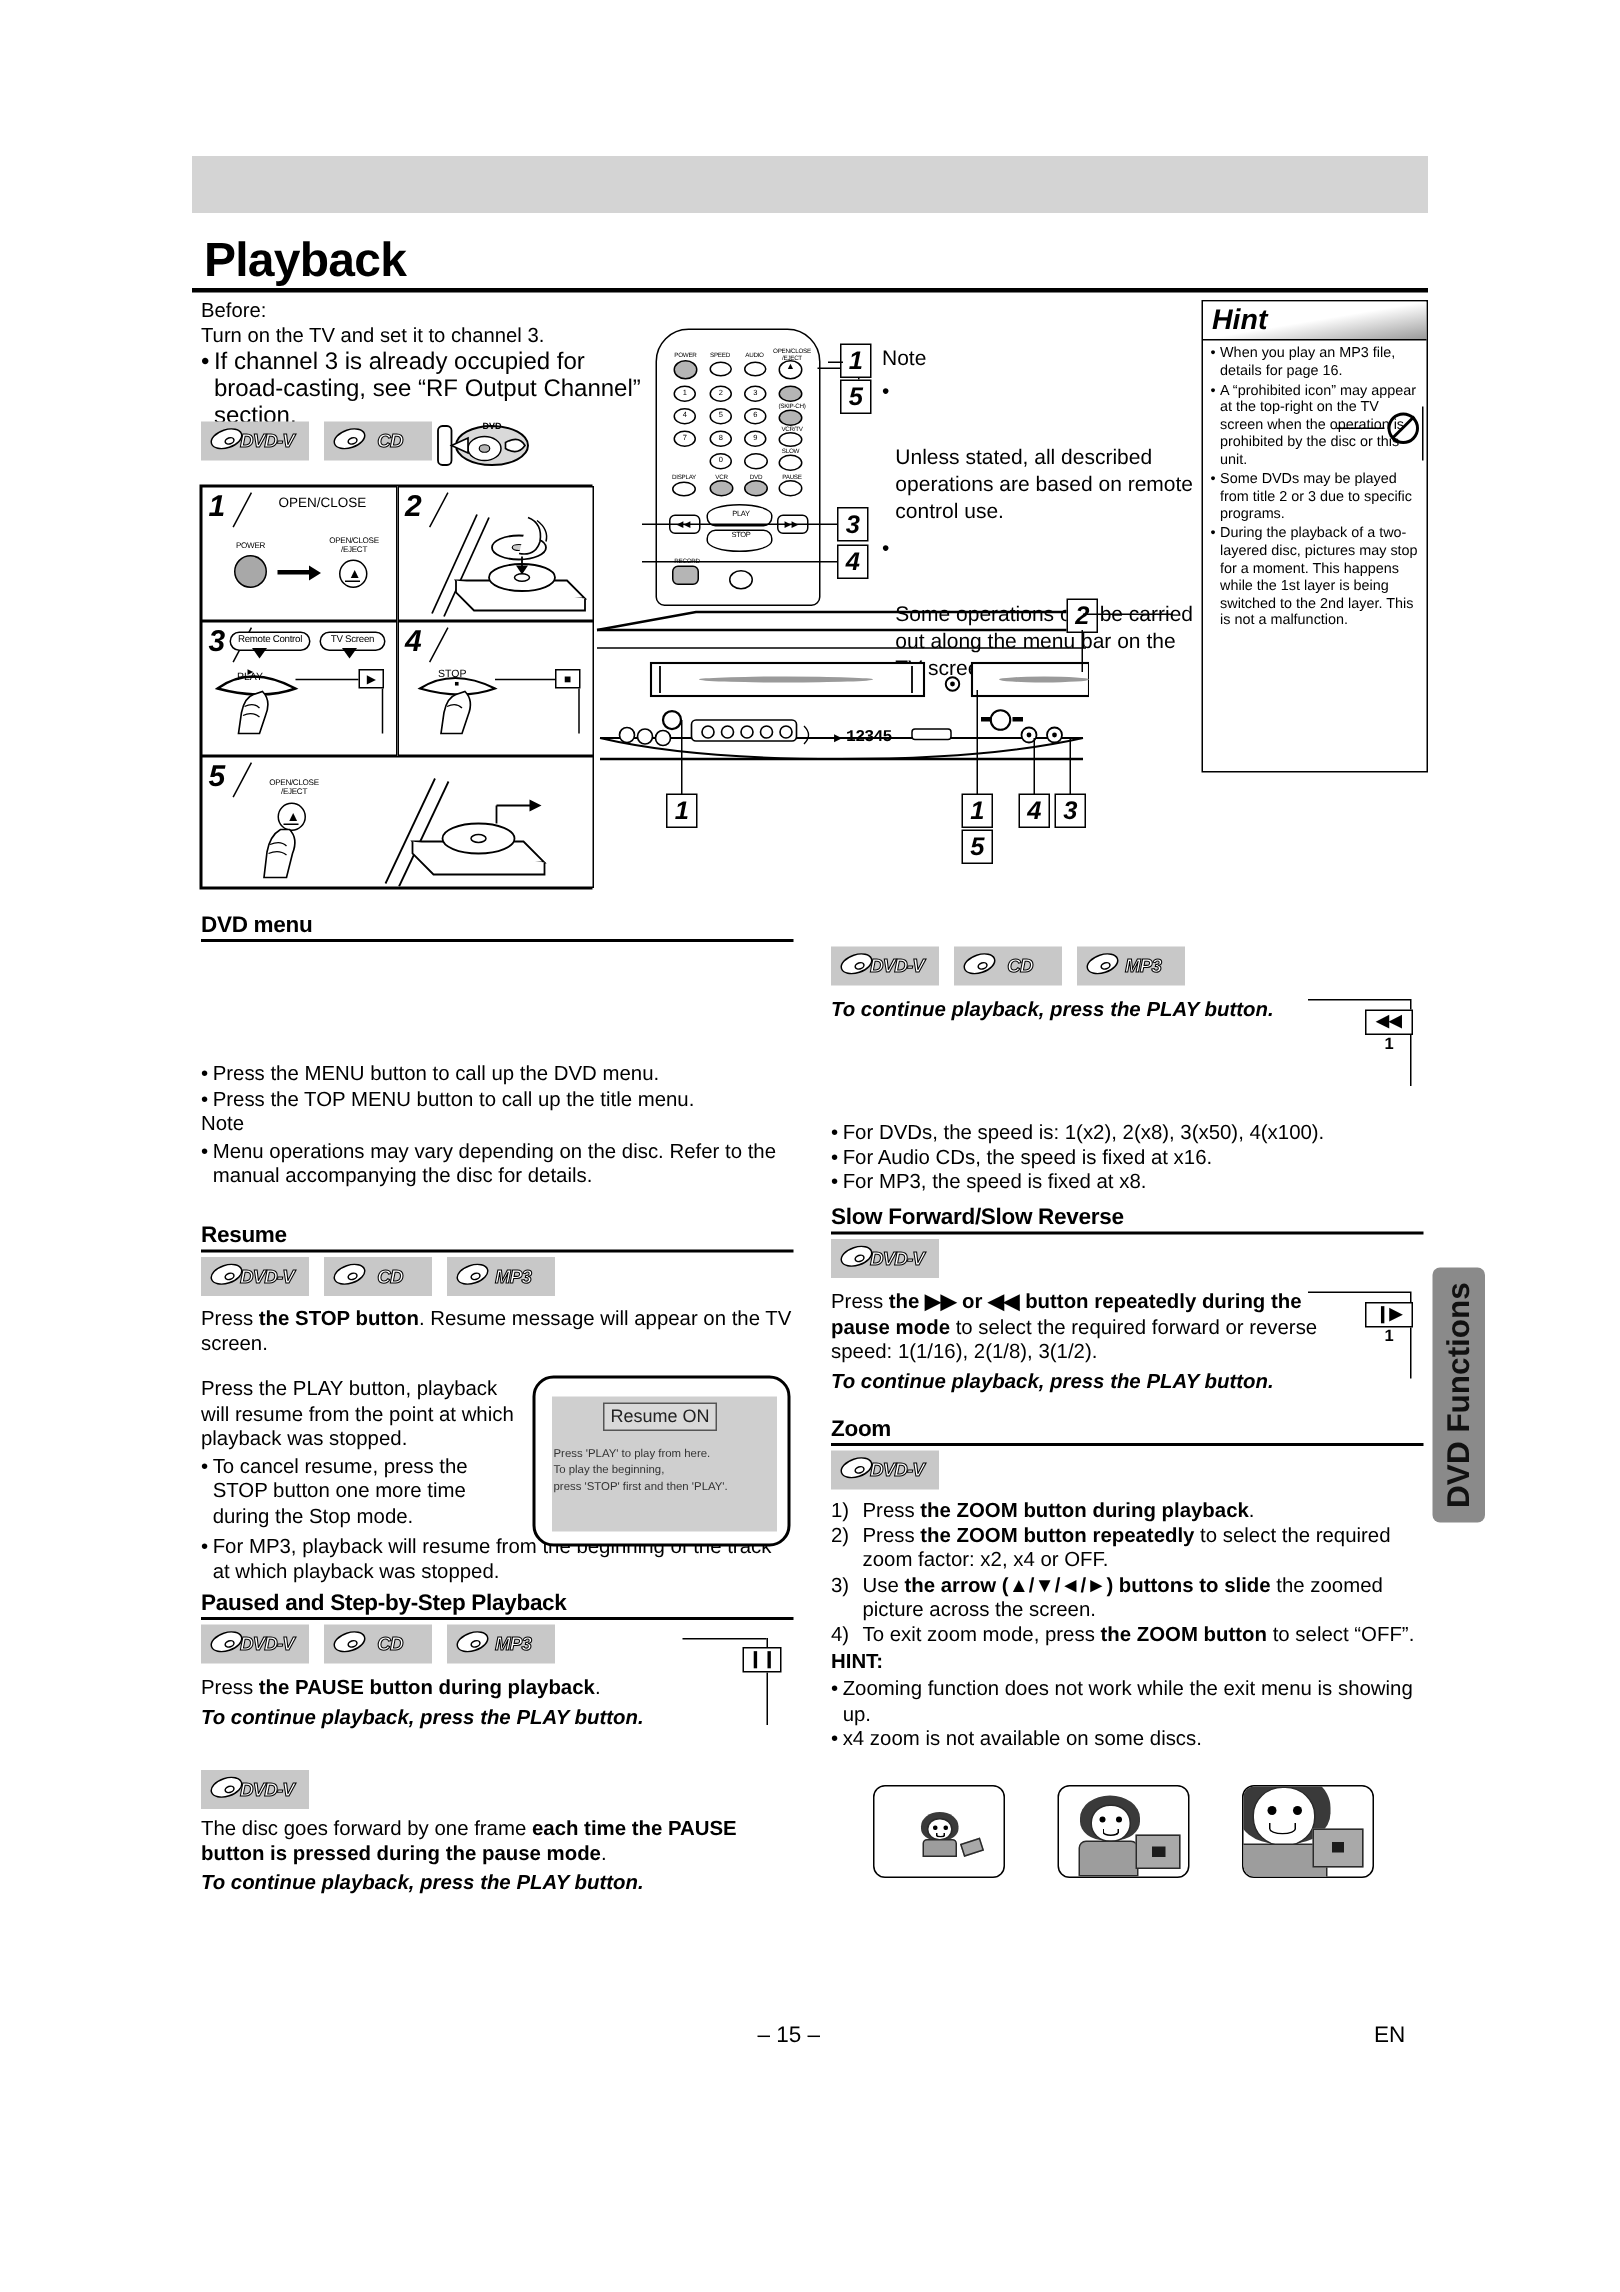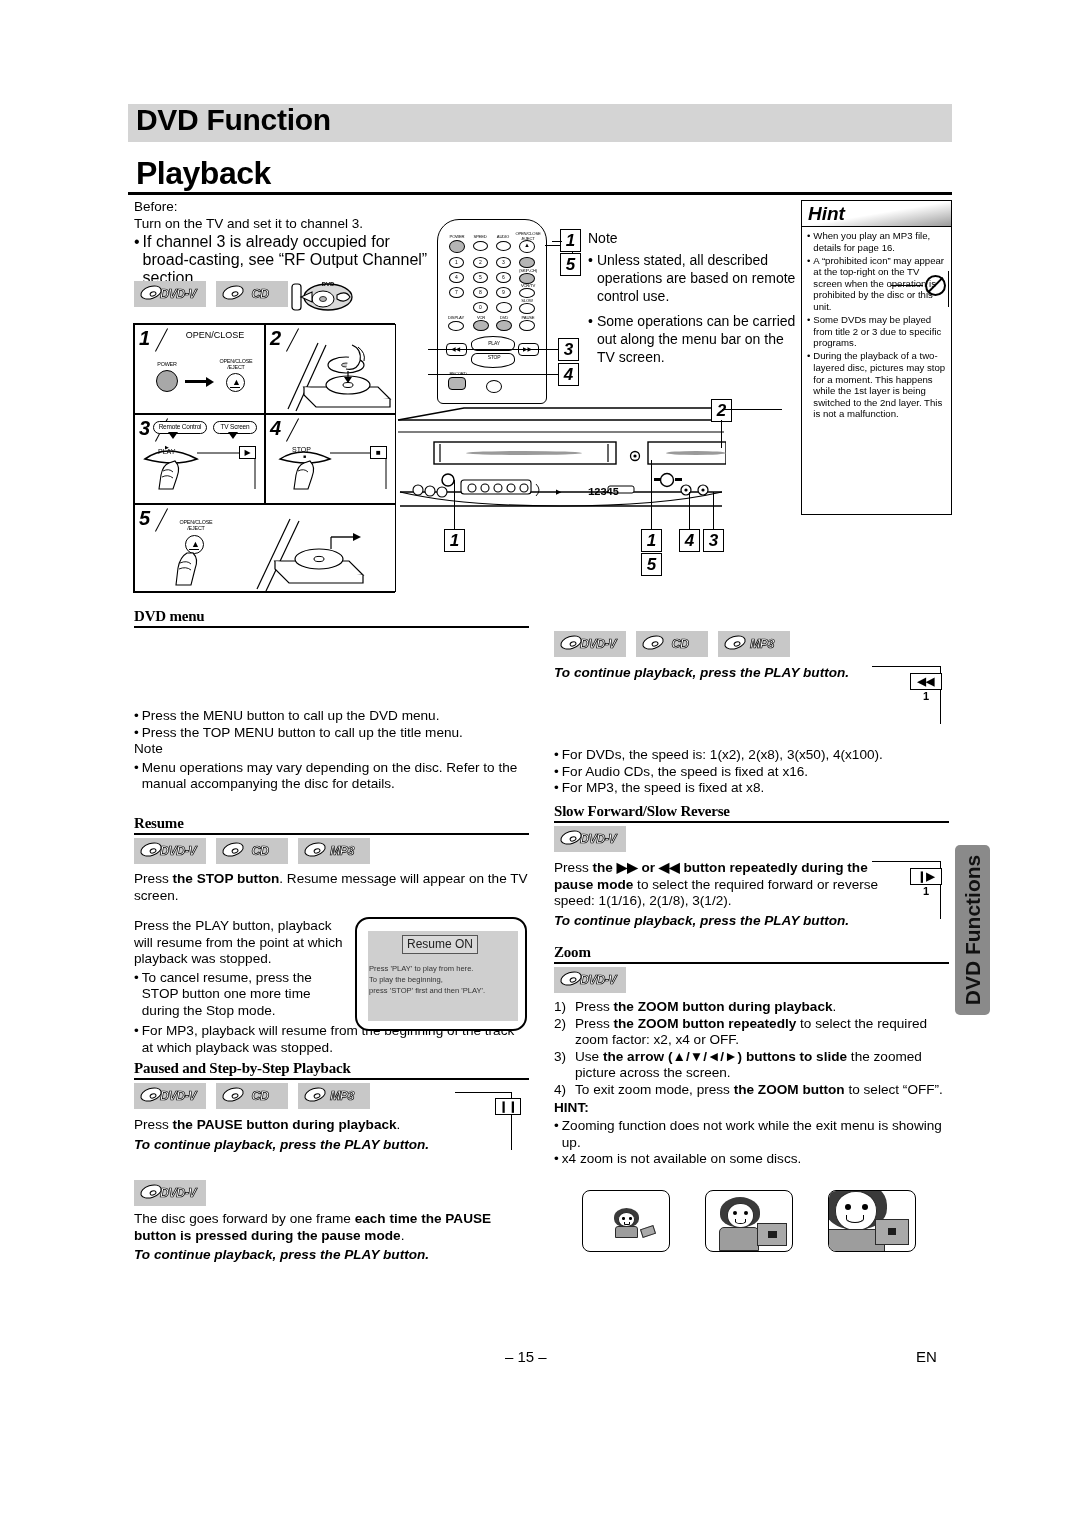--- a/index.html
+++ b/index.html
@@ -125,21 +125,21 @@
     position:absolute; border:1.6px solid #000; background:#fff;
     width:21px; height:23px; text-align:center; line-height:21px;
     font-size:17px; font-weight:bold; font-style:italic;
   }
   .leader { position:absolute; background:#000; }
 
   
   .note-block { position:absolute; left:588px; top:230px; width:215px; }
   .note-block .nt { font-size:14px; line-height:17px; margin:0 0 4px 0; }
   .note-block .nb { display:flex; gap:4px; font-size:14px; line-height:18px; margin-bottom:7px;}
-  .note-block .nb .txt { flex:1; }
+  .note-block .nb .txt { flex:1;margin-top:44px; }
 
   
   .hintbox {
     position:absolute; left:801px; top:200px; width:151px; height:315px;
     border:1.5px solid #000; background:#fff;
   }
   .hint-head {
     position:relative; height:26px; border-bottom:1.5px solid #000;
     overflow:hidden;
   }
@@ -169,21 +169,21 @@
     position:absolute; right:28px; top:84px; width:32px; height:1.4px; background:#000;
   }
 
   
   .col { position:absolute; width:395px; }
   .col.left { left:134px; }
   .col.right { left:554px; }
 
   h3.sh {
     margin:0; font-size:15px; font-weight:bold; letter-spacing:-0.2px;
-    border-bottom:2.2px solid #000; padding-bottom:1px;font-family:Liberation Serif, serif;
+    border-bottom:2.2px solid #000; padding-bottom:1px;
   }
   p.bt { margin:3px 0 0 0; font-size:13.6px; line-height:16.6px; }
   ul.bl { margin:2px 0 0 0; padding:0; list-style:none; }
   ul.bl li { display:flex; gap:3px; font-size:13.6px; line-height:16.6px; }
   ul.bl li .txt { flex:1; }
   .b { font-weight:bold; }
   .bi { font-weight:bold; font-style:italic; }
   .nowrapnote { font-size:13.6px; line-height:16.6px; margin:0; }
 
   ol.nl { margin:2px 0 0 0; padding:0; list-style:none; }
@@ -247,21 +247,20 @@
   
   .pgnum { position:absolute; left:505px; top:1348px; font-size:15px; }
   .lang  { position:absolute; left:916px; top:1348px; font-size:15px; }
 </style>
 </head>
 <body>
 
 <div class="page">
 
   <div class="chapter-bar"></div>
-  <div class="chapter-title">DVD Function</div>
   <div class="section-title">Playback</div>
   <div class="section-rule"></div>
 
   <div class="before-block">
     <p>Before:</p>
     <p>Turn on the TV and set it to channel 3.</p>
     <div class="bullet">
       <span class="dot">•</span>
       <span class="txt">If channel 3 is already occupied for broad-casting, see “RF Output Channel” section.</span>
     </div>
@@ -535,21 +534,21 @@
       <rect x="212" y="82" width="26" height="7" rx="2" fill="#fff" stroke="#000" stroke-width="1"></rect>
       <circle cx="271" cy="76" r="6.5" fill="#fff" stroke="#000" stroke-width="1.4"></circle>
       <rect x="258" y="74" width="7" height="3" fill="#000"></rect>
       <rect x="279" y="74" width="7" height="3" fill="#000"></rect>
       <circle cx="290" cy="86" r="5" fill="#fff" stroke="#000" stroke-width="1.2"></circle>
       <circle cx="290" cy="86" r="1.6" fill="#000"></circle>
       <circle cx="307" cy="86" r="5" fill="#fff" stroke="#000" stroke-width="1.2"></circle>
       <circle cx="307" cy="86" r="1.6" fill="#000"></circle>
       <path d="M140 80 q6 6 0 12" fill="none" stroke="#000" stroke-width=".9"></path>
     </svg>
-    <div class="vfd" style="left:168px; top:82px;margin-left:24px;">12345</div>
+    <div class="vfd" style="left:168px; top:82px;">12345</div>
     <div style="position:absolute;left:160px;top:84px;font-size:7px;">▶</div>
   </div>
 
   <div class="cnum" style="left:444px; top:529px;">1</div>
   <div class="leader" style="left:454px; top:480px; width:1.4px; height:50px;"></div>
 
   <div class="cnum" style="left:641px; top:529px;">1</div>
   <div class="cnum" style="left:641px; top:553px;">5</div>
   <div class="leader" style="left:651px; top:460px; width:1.4px; height:70px;"></div>
 

